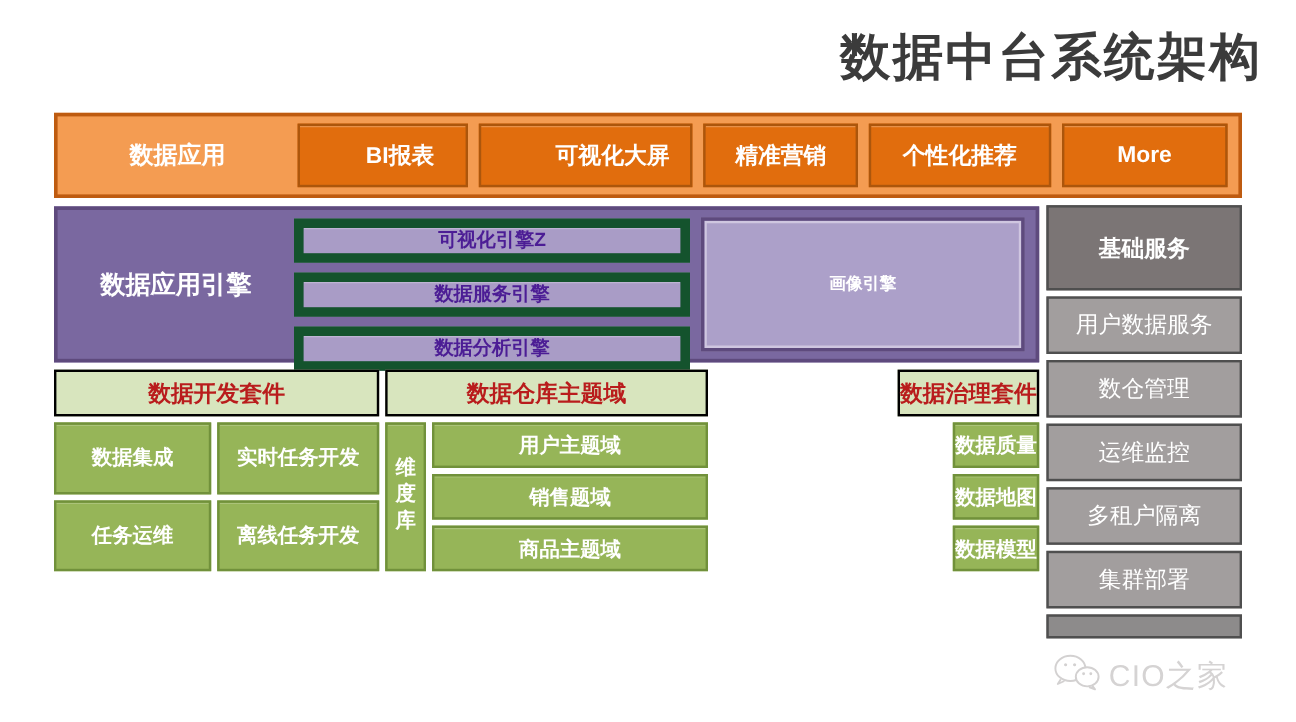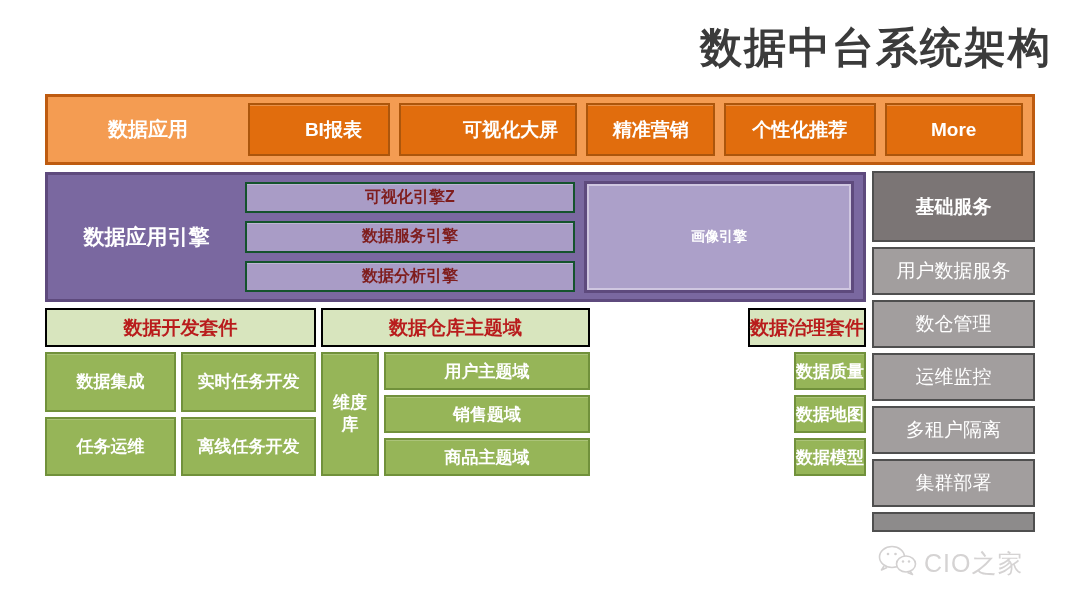--- a/index.html
+++ b/index.html
@@ -19,39 +19,39 @@
   .app-item:nth-child(1){flex:127;padding-left:29px;}
   .app-item:nth-child(2){flex:151;padding-left:45px;}
   .app-item:nth-child(3){flex:146;}
   .app-item:nth-child(4){flex:172;}
   .app-item:nth-child(5){flex:157;}
 
   
   .engine-row{position:absolute;left:45px;top:172px;width:821px;height:130px;background:#7a68a0;border:3px solid #5e4a7d;display:flex;}
   .engine-label{width:197px;color:#fff;font-weight:bold;font-size:21px;}
   .engine-col{width:330px;display:flex;flex-direction:column;gap:8px;padding:7px 0;}
-  .engine-box{flex:1;background:#a99cc6;border:2px solid #14532d;color:#7f1d1d;font-weight:bold;font-size:16px;box-shadow:inset 0 1px 0 rgba(255,255,255,.25);}
+  .engine-box{flex:1;background:#a99cc6;border:8px solid #14532d;color:#4c1d95;font-weight:bold;font-size:16px;box-shadow:inset 0 1px 0 rgba(255,255,255,.25);}
   .portrait-box{flex:1;margin:6px 9px;background:#aca0c9;border:3px solid #5e4a7d;box-shadow:inset 0 0 0 2px #cfc6e0;color:#fff;font-weight:bold;font-size:14px;}
 
   
   .base-col{position:absolute;left:872px;top:171px;width:163px;display:flex;flex-direction:column;gap:5px;}
   .base-header{height:71px;background:#7b7575;border:2px solid #4f4f4f;color:#fff;font-weight:bold;font-size:19px;}
   .base-item{height:48px;background:#a29e9e;border:2px solid #4f4f4f;color:#fff;font-size:19px;}
   .base-empty{height:20px;background:#8d8b8b;border:2px solid #4f4f4f;}
 
   
   .g-section{position:absolute;top:308px;height:168px;display:flex;flex-direction:column;gap:5px;}
   .g-dev{left:45px;width:271px;}
   .g-wh{left:321px;width:269px;}
   .g-gov{left:593px;width:273px;align-items:flex-end;}
   .g-header{height:39px;background:#d8e5be;border:2px solid #000000;color:#b91c1c;font-weight:bold;font-size:19px;}
   .g-cell{background:#96b558;border:2px solid #71913b;color:#fff;font-weight:bold;font-size:17px;box-shadow:inset 0 1px 0 rgba(255,255,255,.2);}
   .g-dev-body{flex:1;display:grid;grid-template-columns:131px 1fr;grid-template-rows:1fr 1fr;gap:5px;}
   .g-wh-body{flex:1;display:flex;gap:5px;}
-  .dim-cell{width:58px;line-height:1.3;padding:0 6px;}
+  .dim-cell{width:34px;line-height:1.3;padding:0 6px;font-family:Liberation Mono, monospace;}
   .wh-rows{flex:1;display:flex;flex-direction:column;gap:5px;}
   .wh-rows .g-cell{flex:1;}
   .g-gov-body{flex:1;display:flex;flex-direction:column;gap:5px;}
   .g-gov-body .g-cell{flex:1;}
 
   
   .compute-bar{position:absolute;left:45px;top:483px;width:821px;height:51px;background:#f49c52;border:3px solid #b05c13;color:#fff;font-weight:bold;font-size:24px;letter-spacing:3px;}
 
   
   .watermark{position:absolute;left:876px;top:543px;display:flex;align-items:center;gap:4px;color:#d5d3d3;}

